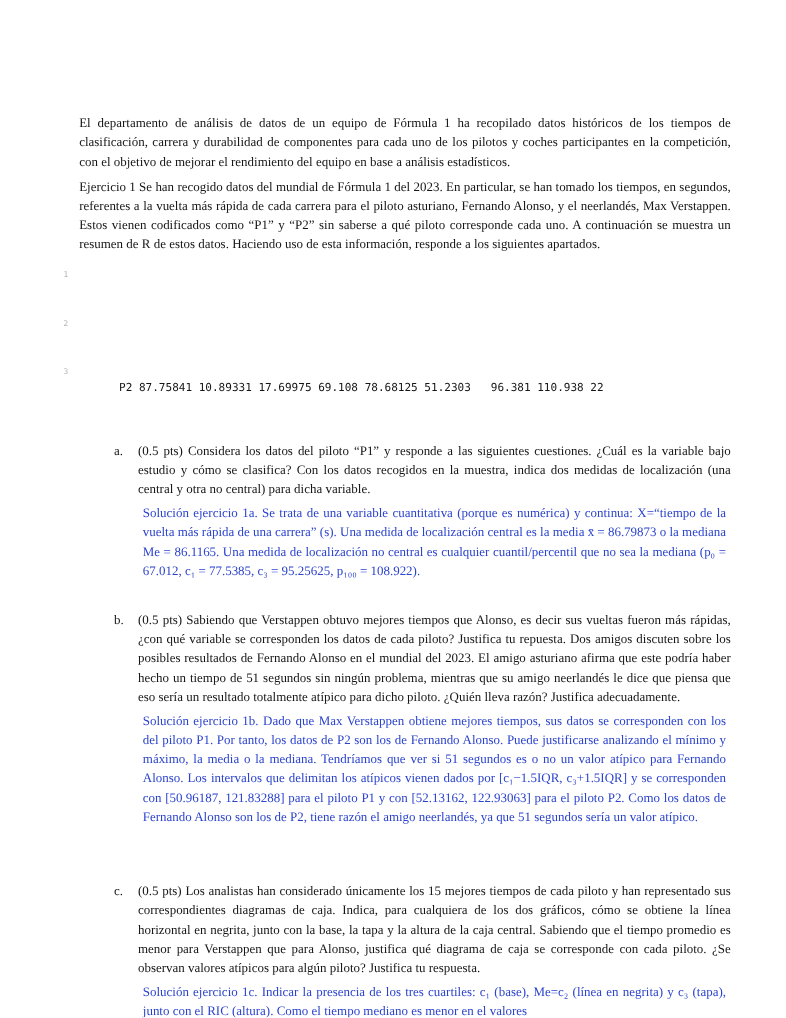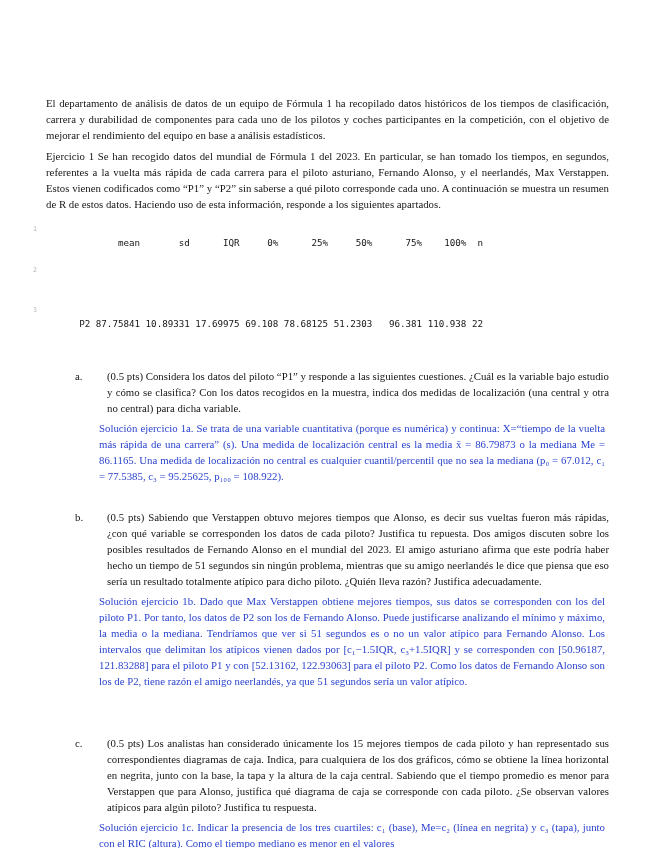--- a/index.html
+++ b/index.html
@@ -1,21 +1,21 @@
 <!DOCTYPE html>
 <html><head>
 <meta charset="utf-8">
 <style>
   html, body { margin: 0; padding: 0; background: #ffffff; }
   .page {
     position: relative;
     width: 655px;
     height: 848px;
     box-sizing: border-box;
-    padding: 95px 46px 20px 46px;
+    padding: 95px 46px 20px 66px;
     background: #ffffff;
     font-family: "Liberation Serif", serif;
     font-size: 10.8px;
     line-height: 16px;
     color: #151515;
     overflow: hidden;
   }
   p { margin: 0 0 5px 0; text-align: justify; }
   .bold { font-weight: normal; }
 
@@ -33,35 +33,35 @@
     font-size: 6.5px;
     line-height: 10px;
     color: #b5b5b5;
   }
 
   .items { margin-top: 24px; }
   .item { display: flex; margin-bottom: 21px; padding-left: 29px; }
   .item-c { margin-top: 42px; }
   .item-marker { flex: 0 0 20px; }
   .item-body { flex: 1; min-width: 0; }
-  .item-body .question { margin: 0 0 4px 12px; }
+  .item-body .question { margin: 0 0 4px 0; }
   .solution { color: #2b43cd; margin: 4px; text-align: justify; }
 </style>
 </head>
 <body>
 
 <div class="page">
 
   <p class="para">El departamento de análisis de datos de un equipo de Fórmula 1 ha recopilado datos históricos de los tiempos de clasificación, carrera y durabilidad de componentes para cada uno de los pilotos y coches participantes en la competición, con el objetivo de mejorar el rendimiento del equipo en base a análisis estadísticos.</p>
 
   <p class="para"><span class="bold">Ejercicio 1</span><span> Se han recogido datos del mundial de Fórmula 1 del 2023. En particular, se han tomado los tiempos, en segundos, referentes a la vuelta más rápida de cada carrera para el piloto asturiano, Fernando Alonso, y el neerlandés, Max Verstappen. Estos vienen codificados como “P1” y “P2” sin saberse a qué piloto corresponde cada uno. A continuación se muestra un resumen de R de estos datos. Haciendo uso de esta información, responde a los siguientes apartados.</span></p>
 
   <div class="code-block">
     <div class="code-line">
-      <span class="lineno">1</span><span class="code-text">       mean       sd      IQR     0%      25%     50%      75%    100%  n</span>
+      <span class="lineno">1</span>
     </div>
     <div class="code-line">
       <span class="lineno">2</span>
     </div>
     <div class="code-line">
       <span class="lineno">3</span><span class="code-text">P2 87.75841 10.89331 17.69975 69.108 78.68125 51.2303   96.381 110.938 22</span>
     </div>
   </div>
 
   <div class="items">

